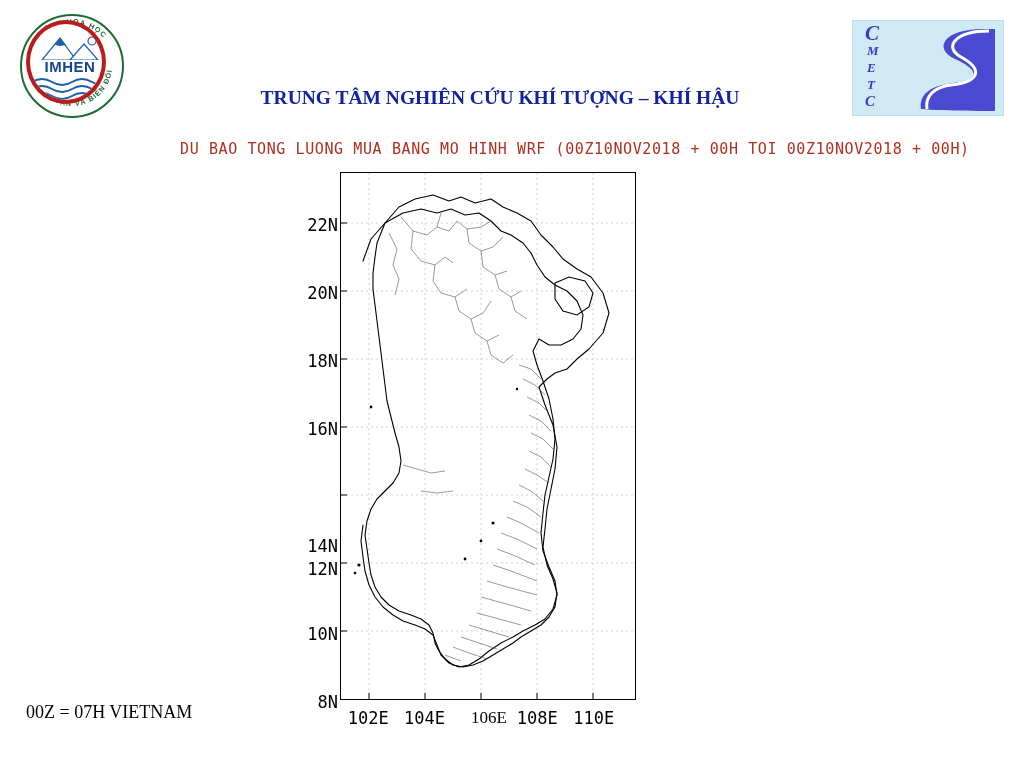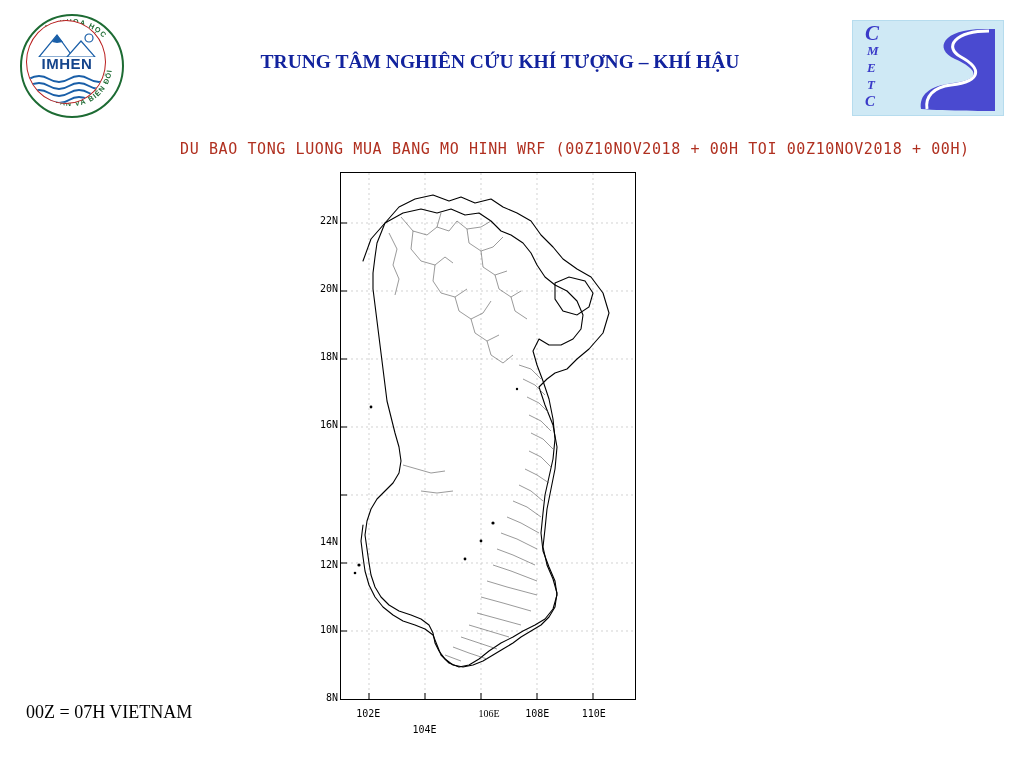--- a/index.html
+++ b/index.html
@@ -37,21 +37,21 @@
     border-radius: 50%;
     border: 2px solid #1d6b33;
     background: #ffffff;
     box-sizing: border-box;
   }
   #logo-imhen .seal-inner {
     position: absolute;
     left: 12px; top: 10px;
     width: 80px; height: 84px;
     border-radius: 50%;
-    border: 1px solid #b91c1c;
+    border: 4px solid #b91c1c;
     box-sizing: border-box;
     overflow: hidden;
     background: #fff;
   }
   #logo-imhen .mountain {
     position: absolute;
     left: 0; top: 10px;
     width: 80px; height: 26px;
   }
   #logo-imhen .imhen-text {
@@ -97,20 +97,21 @@
     line-height: 24px;
     white-space: nowrap;
   }
   #title-line-2 {
     font-family: "Liberation Serif", serif;
     font-size: 19.5px;
     font-weight: bold;
     color: #12239e;
     line-height: 24px;
     white-space: nowrap;
+    margin-top: 36px;
   }
 
   #logo-cmetc {
     position: absolute;
     left: 852px;
     top: 20px;
     width: 152px;
     height: 96px;
     background: #cfe9f5;
     border: 1px solid #b6dcee;
@@ -171,21 +172,21 @@
     box-sizing: border-box;
     background: #ffffff;
   }
   #plot-svg {
     position: absolute;
     left: 0; top: 0;
   }
   .axis-label {
     position: absolute;
     font-family: "DejaVu Sans Mono", monospace;
-    font-size: 10px;
+    font-size: 17px;
     color: #000000;
     white-space: nowrap;
   }
   .ylab { text-align: right; width: 40px; }
   .xlab { text-align: center; width: 44px; }
 
   #footer-note {
     position: absolute;
     left: 26px;
     top: 702px;
@@ -378,19 +379,19 @@
   <div class="axis-label ylab" style="left: 298px; top: 221.355px;">18N</div>
   <div class="axis-label ylab" style="left: 298px; top: 289.484px;">16N</div>
 
   <div class="axis-label ylab" style="left: 298px; top: 357.613px; margin-top: 48px;">14N</div>
   <div class="axis-label ylab" style="left: 298px; top: 429px;">12N</div>
 
   <div class="axis-label ylab" style="left: 298px; top: 493.871px;">10N</div>
   <div class="axis-label ylab" style="left:298px; top:562px;">8N</div>
 
   <div class="axis-label xlab" style="left: 346.19px; top: 578px;">102E</div>
-  <div class="axis-label xlab" style="left: 402.571px; top: 578px; margin-top: 16px;">104E</div>
+  <div class="axis-label xlab" style="left: 402.571px; top: 578px;">104E</div>
   <div class="axis-label xlab" style="left: 467px; top: 578px; font-family: Liberation Serif, serif;">106E</div>
   <div class="axis-label xlab" style="left: 515.333px; top: 578px;">108E</div>
   <div class="axis-label xlab" style="left: 571.714px; top: 578px; text-align: center;">110E</div>
 </div>
 
 <div id="footer-note">00Z = 07H VIETNAM</div>
 
 </body></html>

